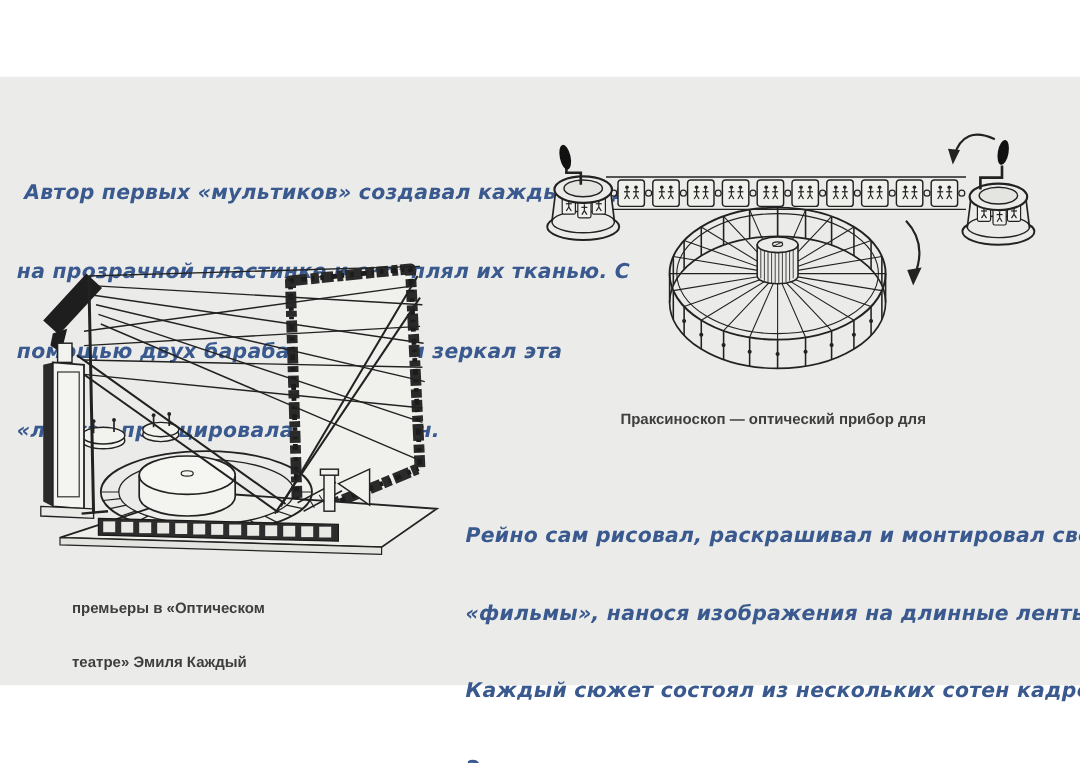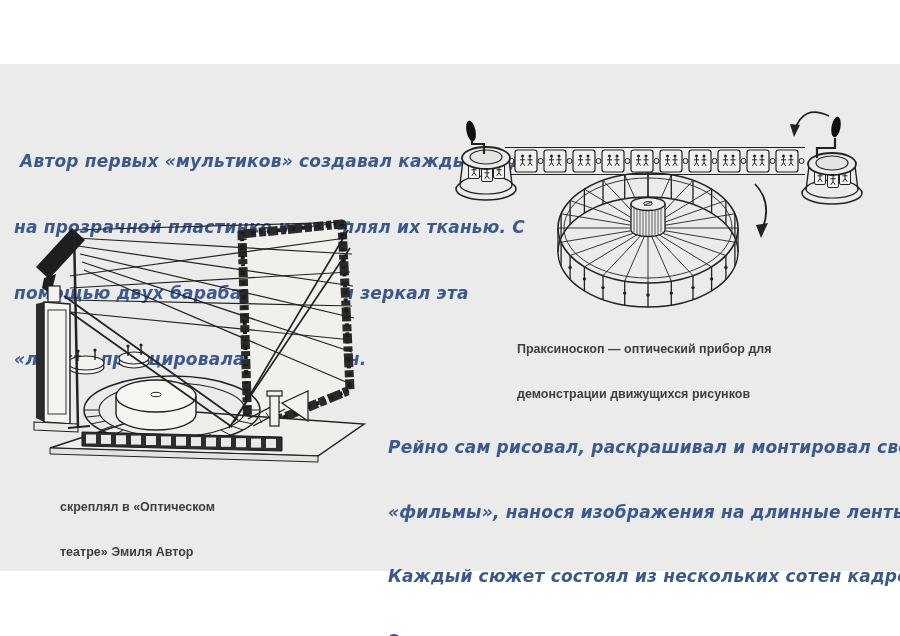--- a/index.html
+++ b/index.html
@@ -174,21 +174,20 @@
     </g>
     <g>
       <path d="M386,16 Q360,4 352,30" class="ink" stroke-width="1.8"></path>
       <polygon points="347,24 357,25 351,37" fill="#222"></polygon>
     </g>
   </g>
 </svg>
 
 <div class="abs caption cap-prax">
   <div>Праксиноскоп — оптический прибор для</div>
-  <div>демонстрации движущихся рисунков</div>
 </div>
 
 <svg class="abs fig" style="left:20px;top:212px;" width="362" height="252" viewBox="0 0 362 252">
 
   <g>
     <polygon points="222,22 322,12 330,178 228,220" fill="#f0f0ed"></polygon>
     <polygon points="222,22 322,12 330,178 228,220" fill="none" stroke="#2a2a2a" stroke-width="9" stroke-linejoin="round" stroke-dasharray="14 3 7 2 10 3 5 2"></polygon>
     <polygon points="222,22 322,12 330,178 228,220" fill="none" stroke="#1c1c1c" stroke-width="4" stroke-linejoin="round" stroke-dasharray="3 6 5 4 2 5"></polygon>
   </g>
 
@@ -281,22 +280,22 @@
     <rect x="28" y="98" width="18" height="104" fill="none" stroke="#333" stroke-width="1"></rect>
     <polygon points="14,210 58,212 58,220 14,218" fill="#e9e9e5" stroke="#222" stroke-width="1.1"></polygon>
   </g>
   <g class="ink">
     <line x1="54" y1="18" x2="58" y2="216" stroke-width="2.5"></line>
     <line x1="48" y1="216" x2="70" y2="214" stroke-width="2"></line>
   </g>
 </svg>
 
 <div class="abs caption cap-scheme">
-  <div>скреплял в «Оптическом</div>
-  <div>театре» Эмиля Автор</div>
+  <div>премьеры в «Оптическом</div>
+  <div>театре» Эмиля Каждый</div>
 </div>
 
 <div class="abs script-text bodytext">
   <div>Рейно сам рисовал, раскрашивал и монтировал свои</div>
   <div>«фильмы», нанося изображения на длинные ленты.</div>
   <div>Каждый сюжет состоял из нескольких сотен кадров.</div>
   <div>Это произошло за несколько лет до премьеры</div>
   
   
 </div>

